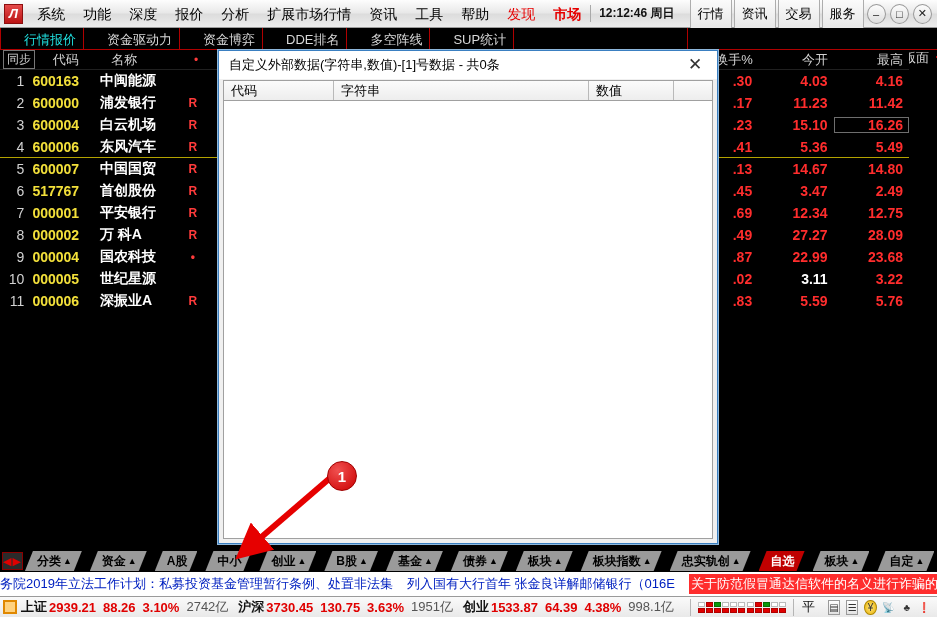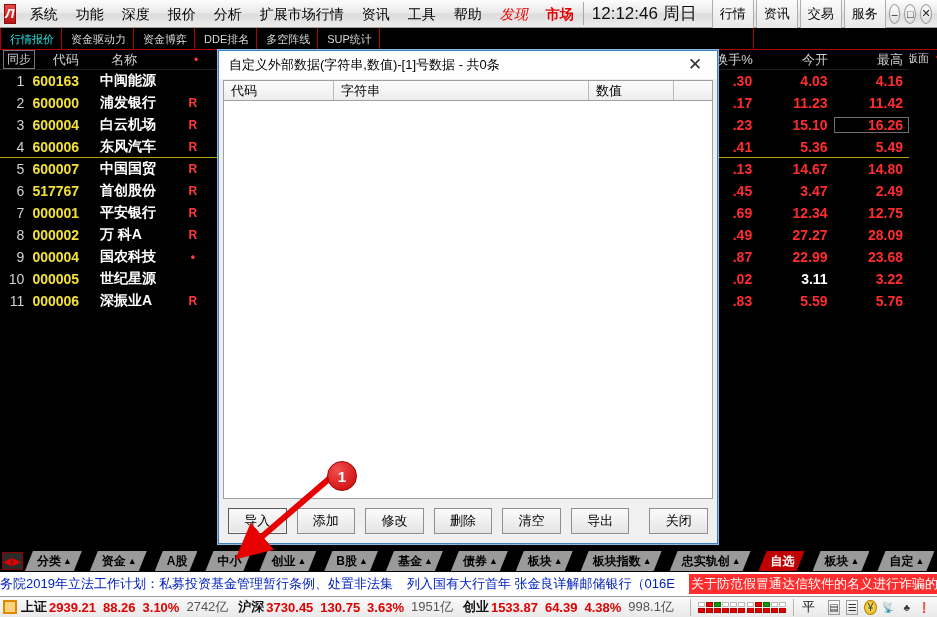--- a/index.html
+++ b/index.html
@@ -25,26 +25,26 @@
     background:linear-gradient(#e54b4b,#bb1414);
     border:1px solid #8d0f0f;
     color:#fff; font-size:13px; font-weight:bold;
     display:flex; align-items:center; justify-content:center;
     font-style:italic;
   }
   .menu-item {
     padding:4px 9px; font-size:14px; color:#000; white-space:nowrap;
     line-height:1;
   }
-  .menu-item.red { color:#e60000;font-style:italic; }
+  .menu-item.red { color:#e60000; }
   .menu-item.redbold { color:#e60000; font-weight:bold; }
   .menu-spacer { flex:1 1 auto; }
   .clock {
-    font-size:17px; color:#111; padding-right:14px; white-space:nowrap;
-    border-left:1px solid #a9a9a9; padding-left:8px;
+    font-size:12px; color:#111; padding-right:14px; white-space:nowrap;
+    border-left:1px solid #a9a9a9; padding-left:8px;font-weight:bold;
   }
   .topbtn {
     font-size:13px; padding:7px 7px; margin:16px 1px;
     background:linear-gradient(#fcfcfc,#e6e6e6);
     border:1px solid #adadad; border-radius:1px; color:#000;
     white-space:nowrap;
   }
   .wbtn {
     width:20px; height:20px; margin:0 2px; border-radius:50%;
     background:linear-gradient(#fdfdfd,#dedede);
@@ -54,21 +54,21 @@
   }
   .wbtn.last { margin-right:5px; }
 
   
   .tabbar {
     position:absolute; left:0; top:28px; width:937px; height:22px;
     background:#000; border-bottom:1px solid #b00000;
     display:flex; align-items:stretch;
   }
   .tab {
-    padding:2px 7px 0 9px; font-size:11px; color:#d8d8d8;
+    padding:2px 7px 0 23px; font-size:13px; color:#d8d8d8;
     border-right:1px solid #b00000;
     display:flex; align-items:center; white-space:nowrap;
   }
   .tab:first-child { border-left:1px solid #b00000; color:#20e0e0; }
   .tab.active { color:#20e0e0; }
   .tab-gap { flex:1 1 auto; border-right:1px solid #b00000; }
   .tab.right { border-right:1px solid #b00000; color:#d8d8d8;margin-top:28px; }
 
   
   .quote {
@@ -619,30 +619,20 @@
     <div class="dlg-body">
       <div class="grid">
         <div class="grid-head">
           <div class="gh c1">代码</div>
           <div class="gh c2">字符串</div>
           <div class="gh c3">数值</div>
           <div class="gh c4"></div>
         </div>
         <div class="grid-body"></div>
       </div>
-      <div class="dlg-buttons">
-        <div class="dbtn focus">导入</div>
-        <div class="dbtn">添加</div>
-        <div class="dbtn">修改</div>
-        <div class="dbtn">删除</div>
-        <div class="dbtn">清空</div>
-        <div class="dbtn">导出</div>
-        <div class="dbtn-spacer"></div>
-        <div class="dbtn">关闭</div>
-      </div>
     </div>
   </div>
 
   <div class="anno">
     <svg width="937" height="617" style="position:absolute;left:0;top:0">
       <defs>
         <marker id="ah" markerWidth="6" markerHeight="6" refX="1" refY="3" orient="auto">
           <path d="M0,0 L6,3 L0,6 Z" fill="#e60000"></path>
         </marker>
       </defs>

